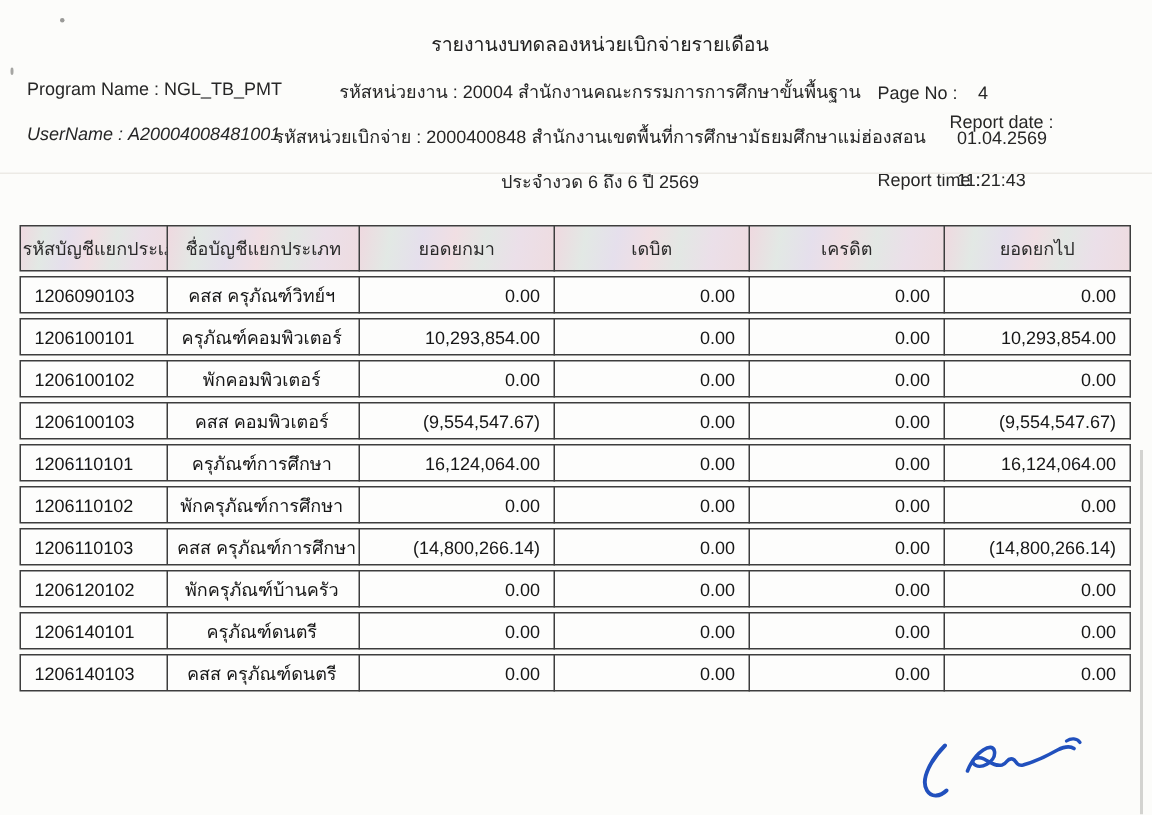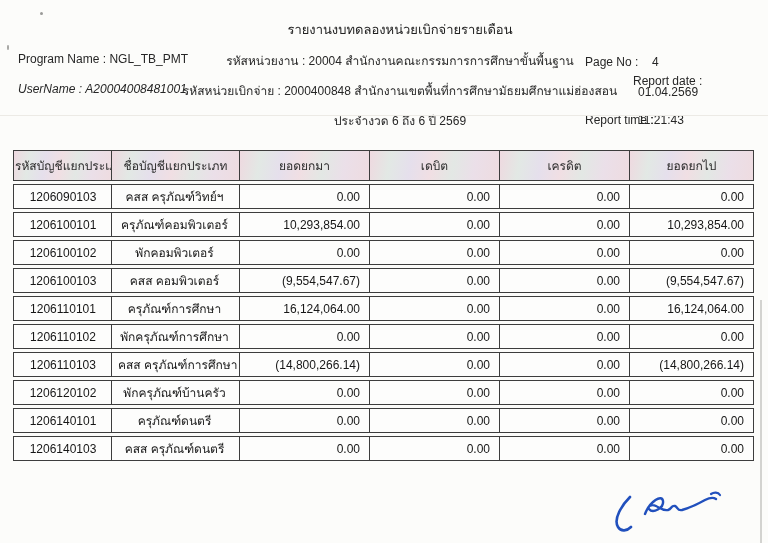--- a/index.html
+++ b/index.html
@@ -67,21 +67,21 @@
         rgba(212,203,232,.42) 32%, rgba(238,198,208,.38) 48%,
         rgba(204,222,212,.40) 64%, rgba(225,203,224,.42) 80%,
         rgba(232,190,200,.38) 100%),
       #f2eeef;
   }
   .report-table td {
     height:25px; font-size:12px; color:#161616;
     padding:0 8px; background:#fdfdfc;
     vertical-align:middle;
   }
-  .report-table td.code { text-align:center; padding-left:9px; }
+  .report-table td.code { text-align:left; padding-left:9px; }
   .report-table td.name { text-align:center; padding-left:6px; font-size:12px; }
   .report-table td.num  { text-align:right; padding-right:9px; }
 
   
   .signature { top:480px; left:608px; width:118px; height:62px; pointer-events:none; }
 </style>
 </head>
 <body>
 
 <div class="abs doc-title">รายงานงบทดลองหน่วยเบิกจ่ายรายเดือน</div>

